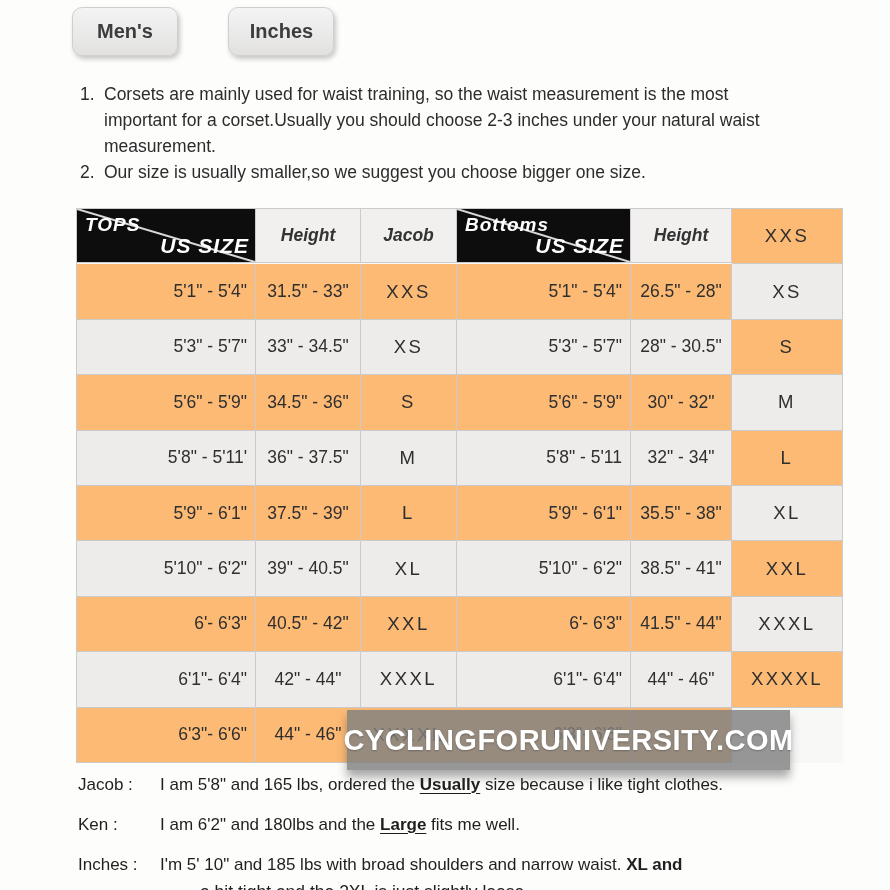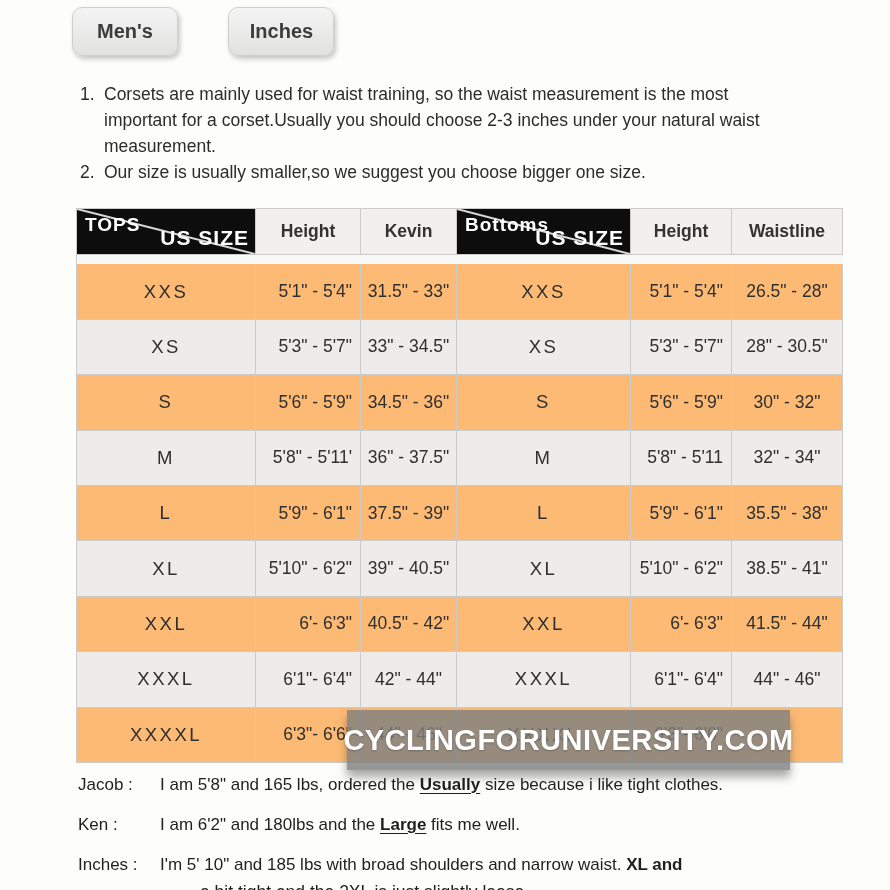--- a/index.html
+++ b/index.html
@@ -47,21 +47,21 @@
     border-left: 1px solid #cbcbcb;
     background: #f8f8f7;
   }
   .cell {
     border-right: 1px solid #cbcbcb;
     border-bottom: 1px solid #cbcbcb;
     display: flex; align-items: center; justify-content: center;
     font-size: 17.5px; color: #2f2f2f;
     overflow: hidden;
   }
-  .hdr { height: 46px; background: #f1f0ee; font-weight: bold; font-size: 17.5px; color: #333; }
+  .hdr { height: 54px; background: #f1f0ee; font-weight: bold; font-size: 17.5px; color: #333; font-style: italic; }
   .diag {
     position: relative;
     background-color: #0d0d0d;
     background-image: linear-gradient(to top right,
       transparent calc(50% - 1.5px), #d8d8d8 calc(50% - 0.5px),
       #d8d8d8 calc(50% + 0.5px), transparent calc(50% + 1.5px));
     color: #fff;
     display: block;
   }
   .diag .corner-top  { position: absolute; top: 5px; left: 8px; font-size: 19px; letter-spacing: 1px; }
@@ -118,27 +118,26 @@
     </div>
   </div>
 
   <div class="size-table">
 
     <div class="cell hdr diag">
       <span class="corner-top">TOPS</span>
       <span class="corner-bot">US SIZE</span>
     </div>
     <div class="cell hdr">Height</div>
-    <div class="cell hdr">Kevin</div>
+    <div class="cell hdr">Jacob</div>
     <div class="cell hdr diag">
       <span class="corner-top">Bottoms</span>
       <span class="corner-bot">US SIZE</span>
     </div>
     <div class="cell hdr">Height</div>
-    <div class="cell hdr">Waistline</div>
 
   <div class="cell c-size row-odd">XXS</div>
       <div class="cell c-right row-odd">5'1" - 5'4"</div>
       <div class="cell  row-odd">31.5" - 33"</div>
       <div class="cell c-size row-odd">XXS</div>
       <div class="cell c-right row-odd">5'1" - 5'4"</div>
       <div class="cell  row-odd">26.5" - 28"</div>
       <div class="cell c-size row-even">XS</div>
       <div class="cell c-right row-even">5'3" - 5'7"</div>
       <div class="cell  row-even">33" - 34.5"</div>

